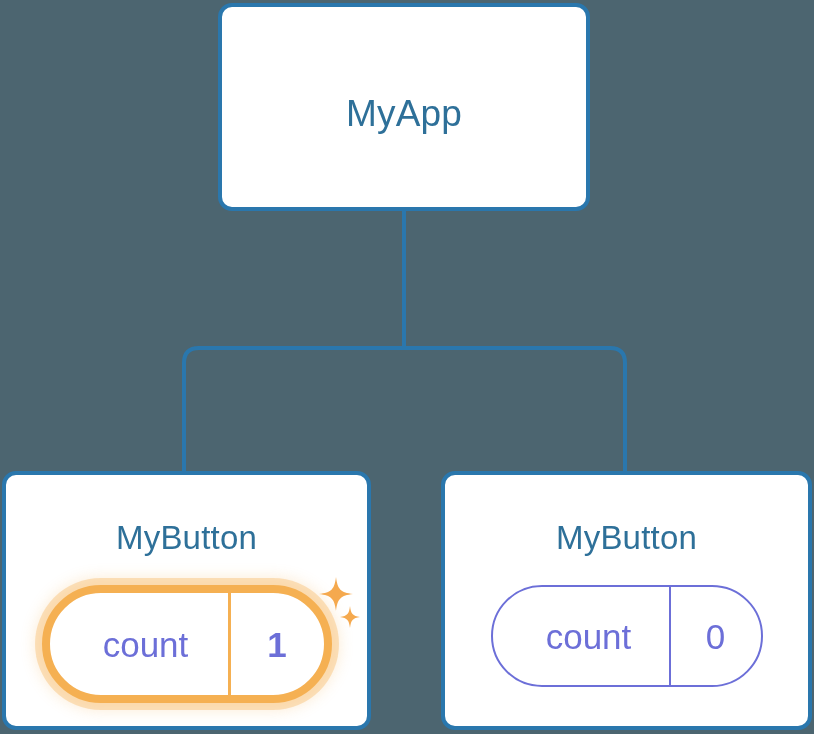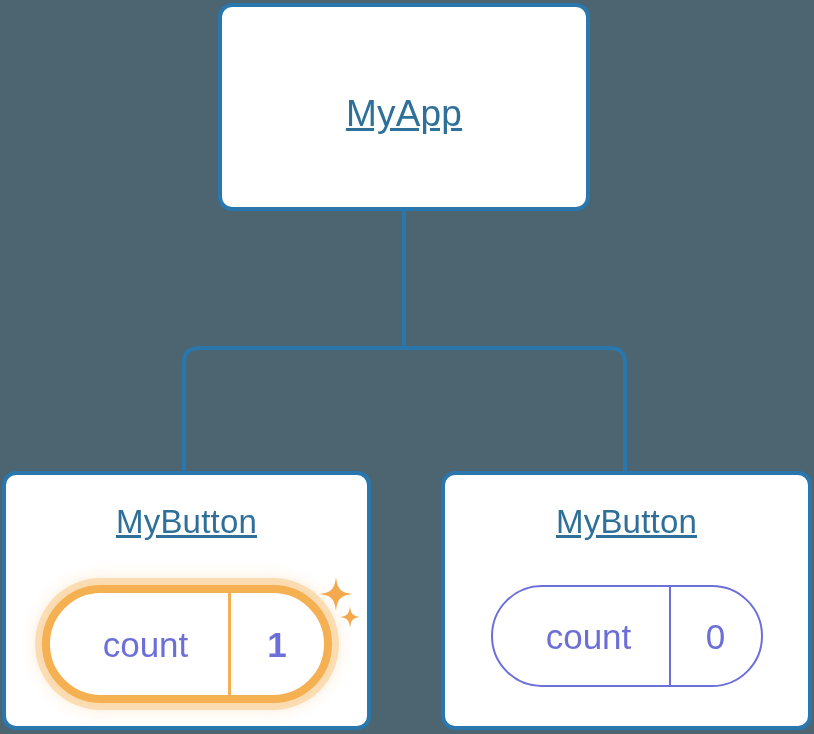--- a/index.html
+++ b/index.html
@@ -44,21 +44,20 @@
 
   .node-title {
     position: absolute;
     left: 0;
     right: 0;
     text-align: center;
     color: #2e7099;
     font-weight: 400;
     letter-spacing: 0.2px;
     white-space: nowrap;
-    text-decoration: underline;
   }
 
   
   #node-app {
     left: 218px;
     top: 3px;
     width: 372px;
     height: 208px;
   }
   #node-app .node-title {
@@ -73,21 +72,21 @@
     width: 369px;
     height: 259px;
   }
   #node-btn-right {
     left: 441px;
     top: 471px;
     width: 371px;
     height: 259px;
   }
   .node-child .node-title {
-    top: 28px;
+    top: 44px;
     font-size: 33px;
   }
 
   
   .pill-wrap {
     position: absolute;
     left: 0;
     right: 0;
     display: flex;
     justify-content: center;

